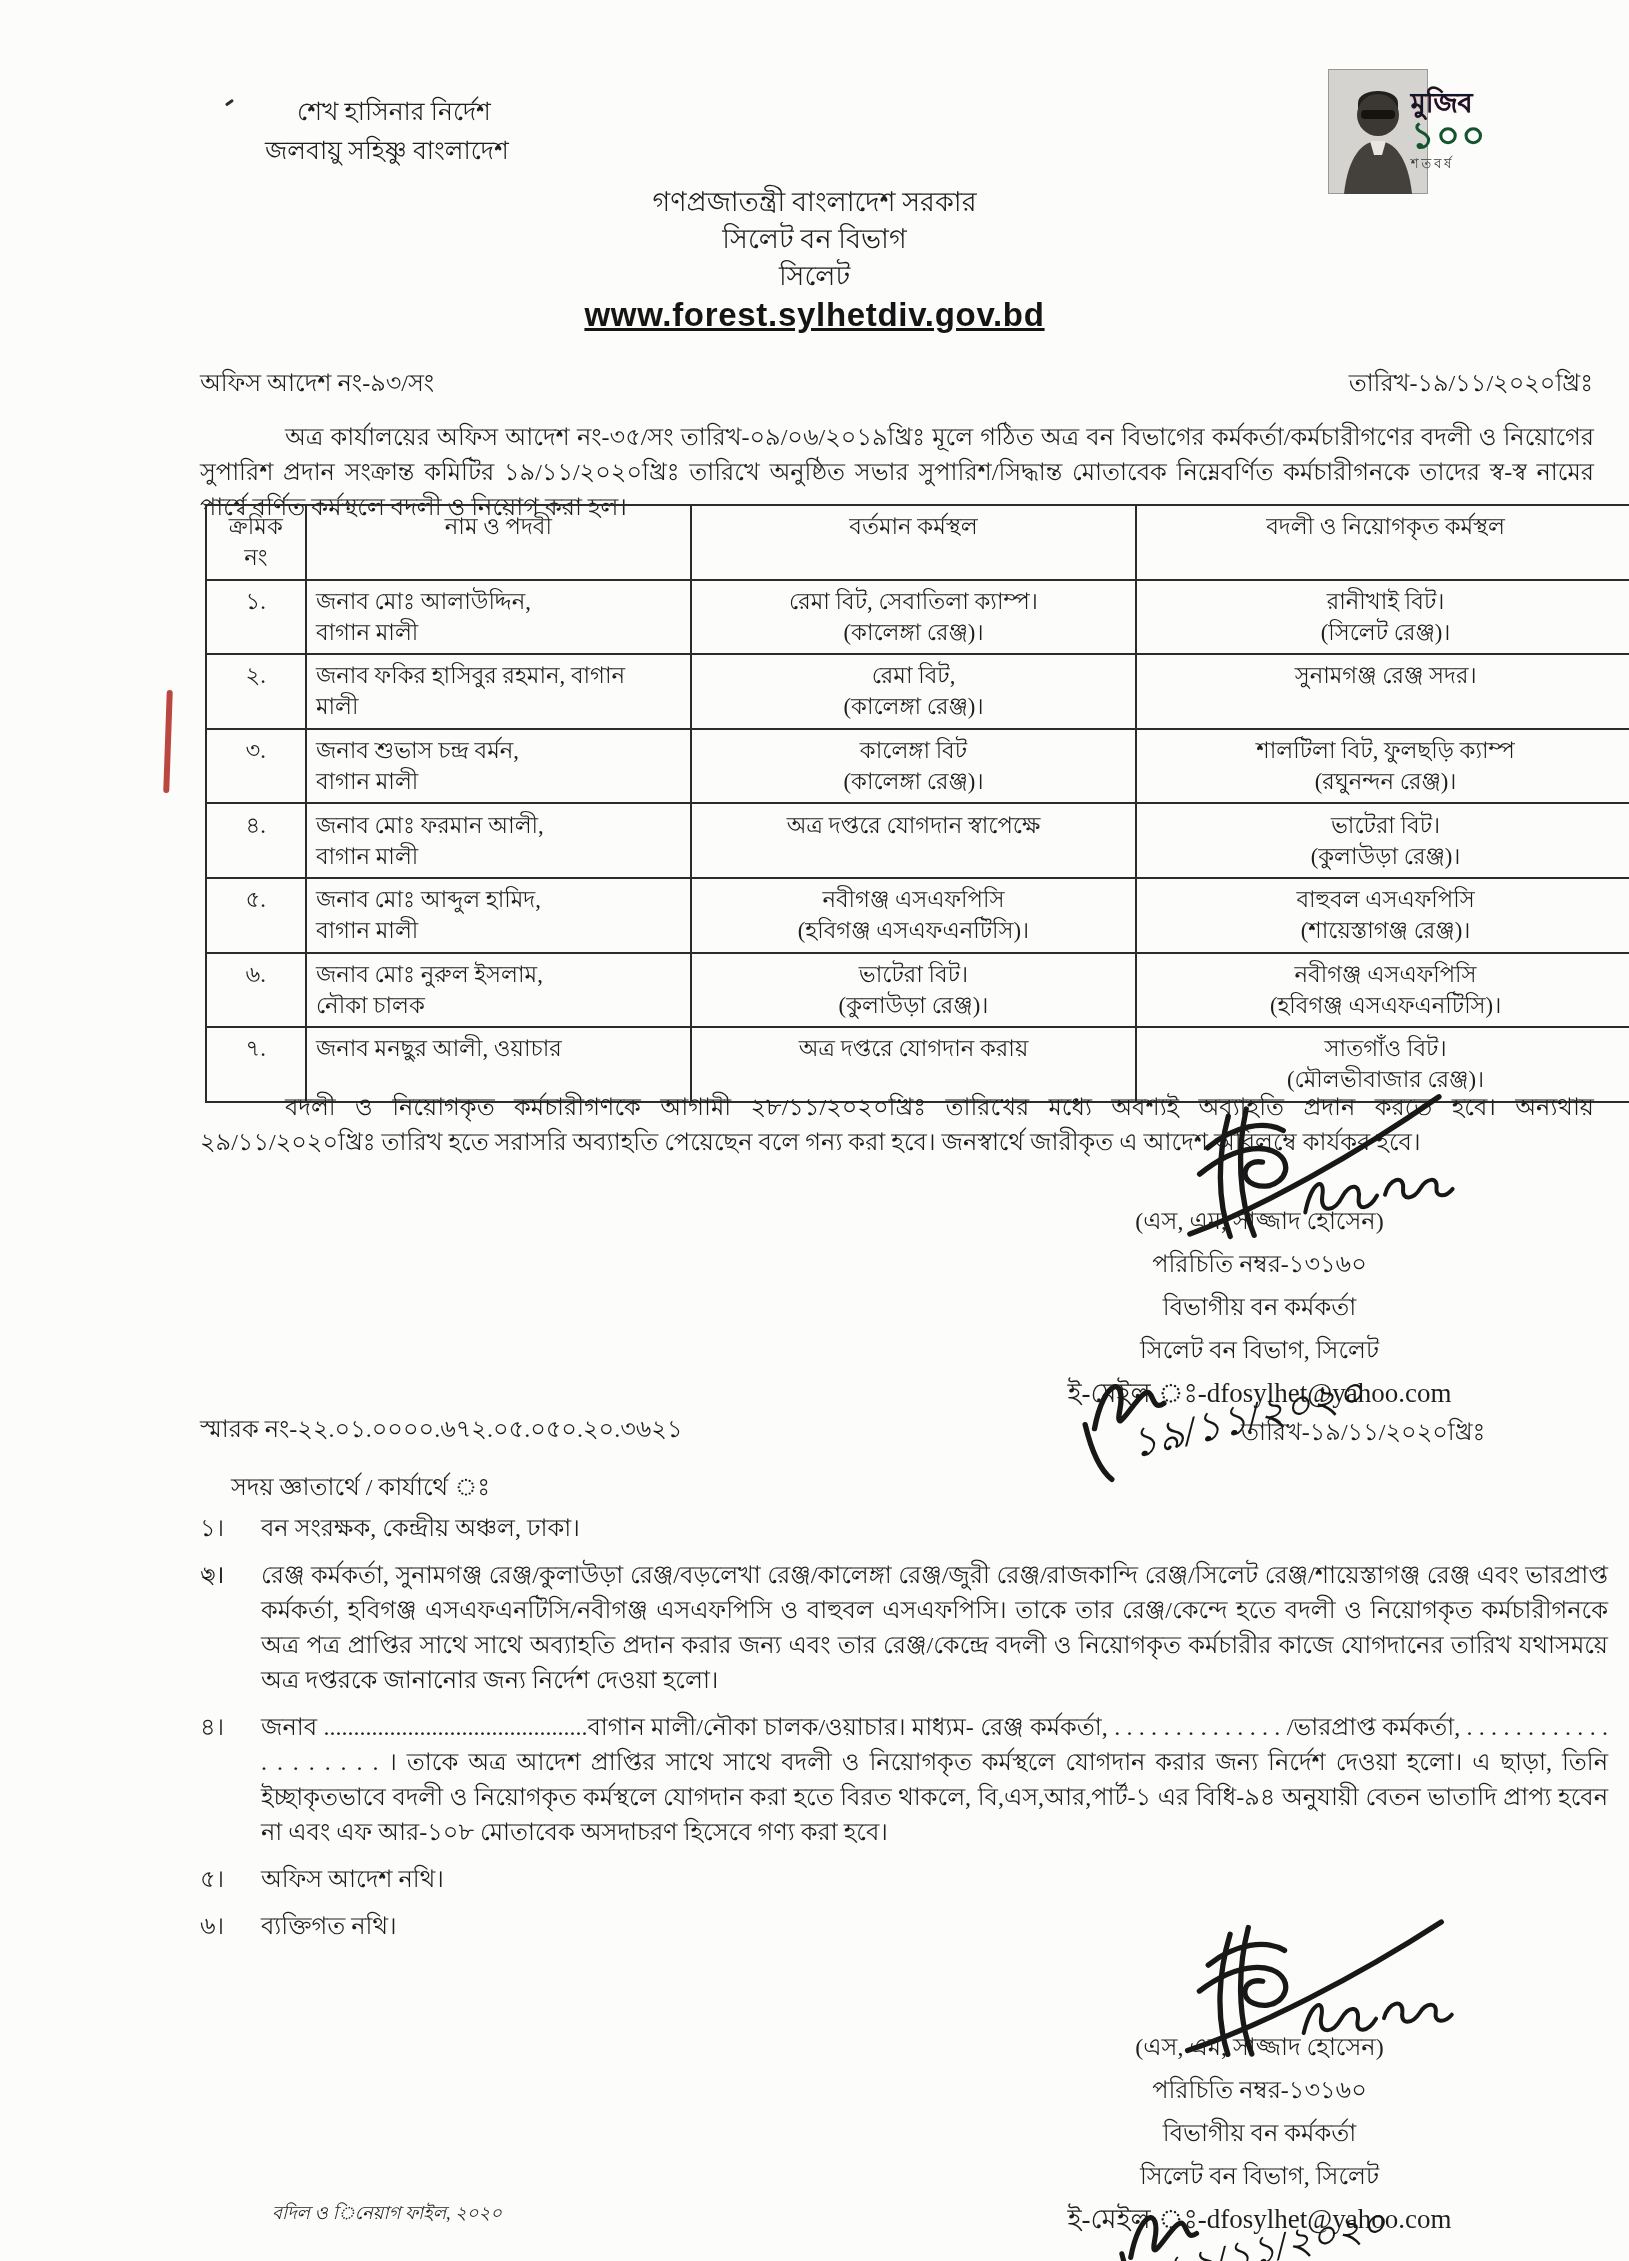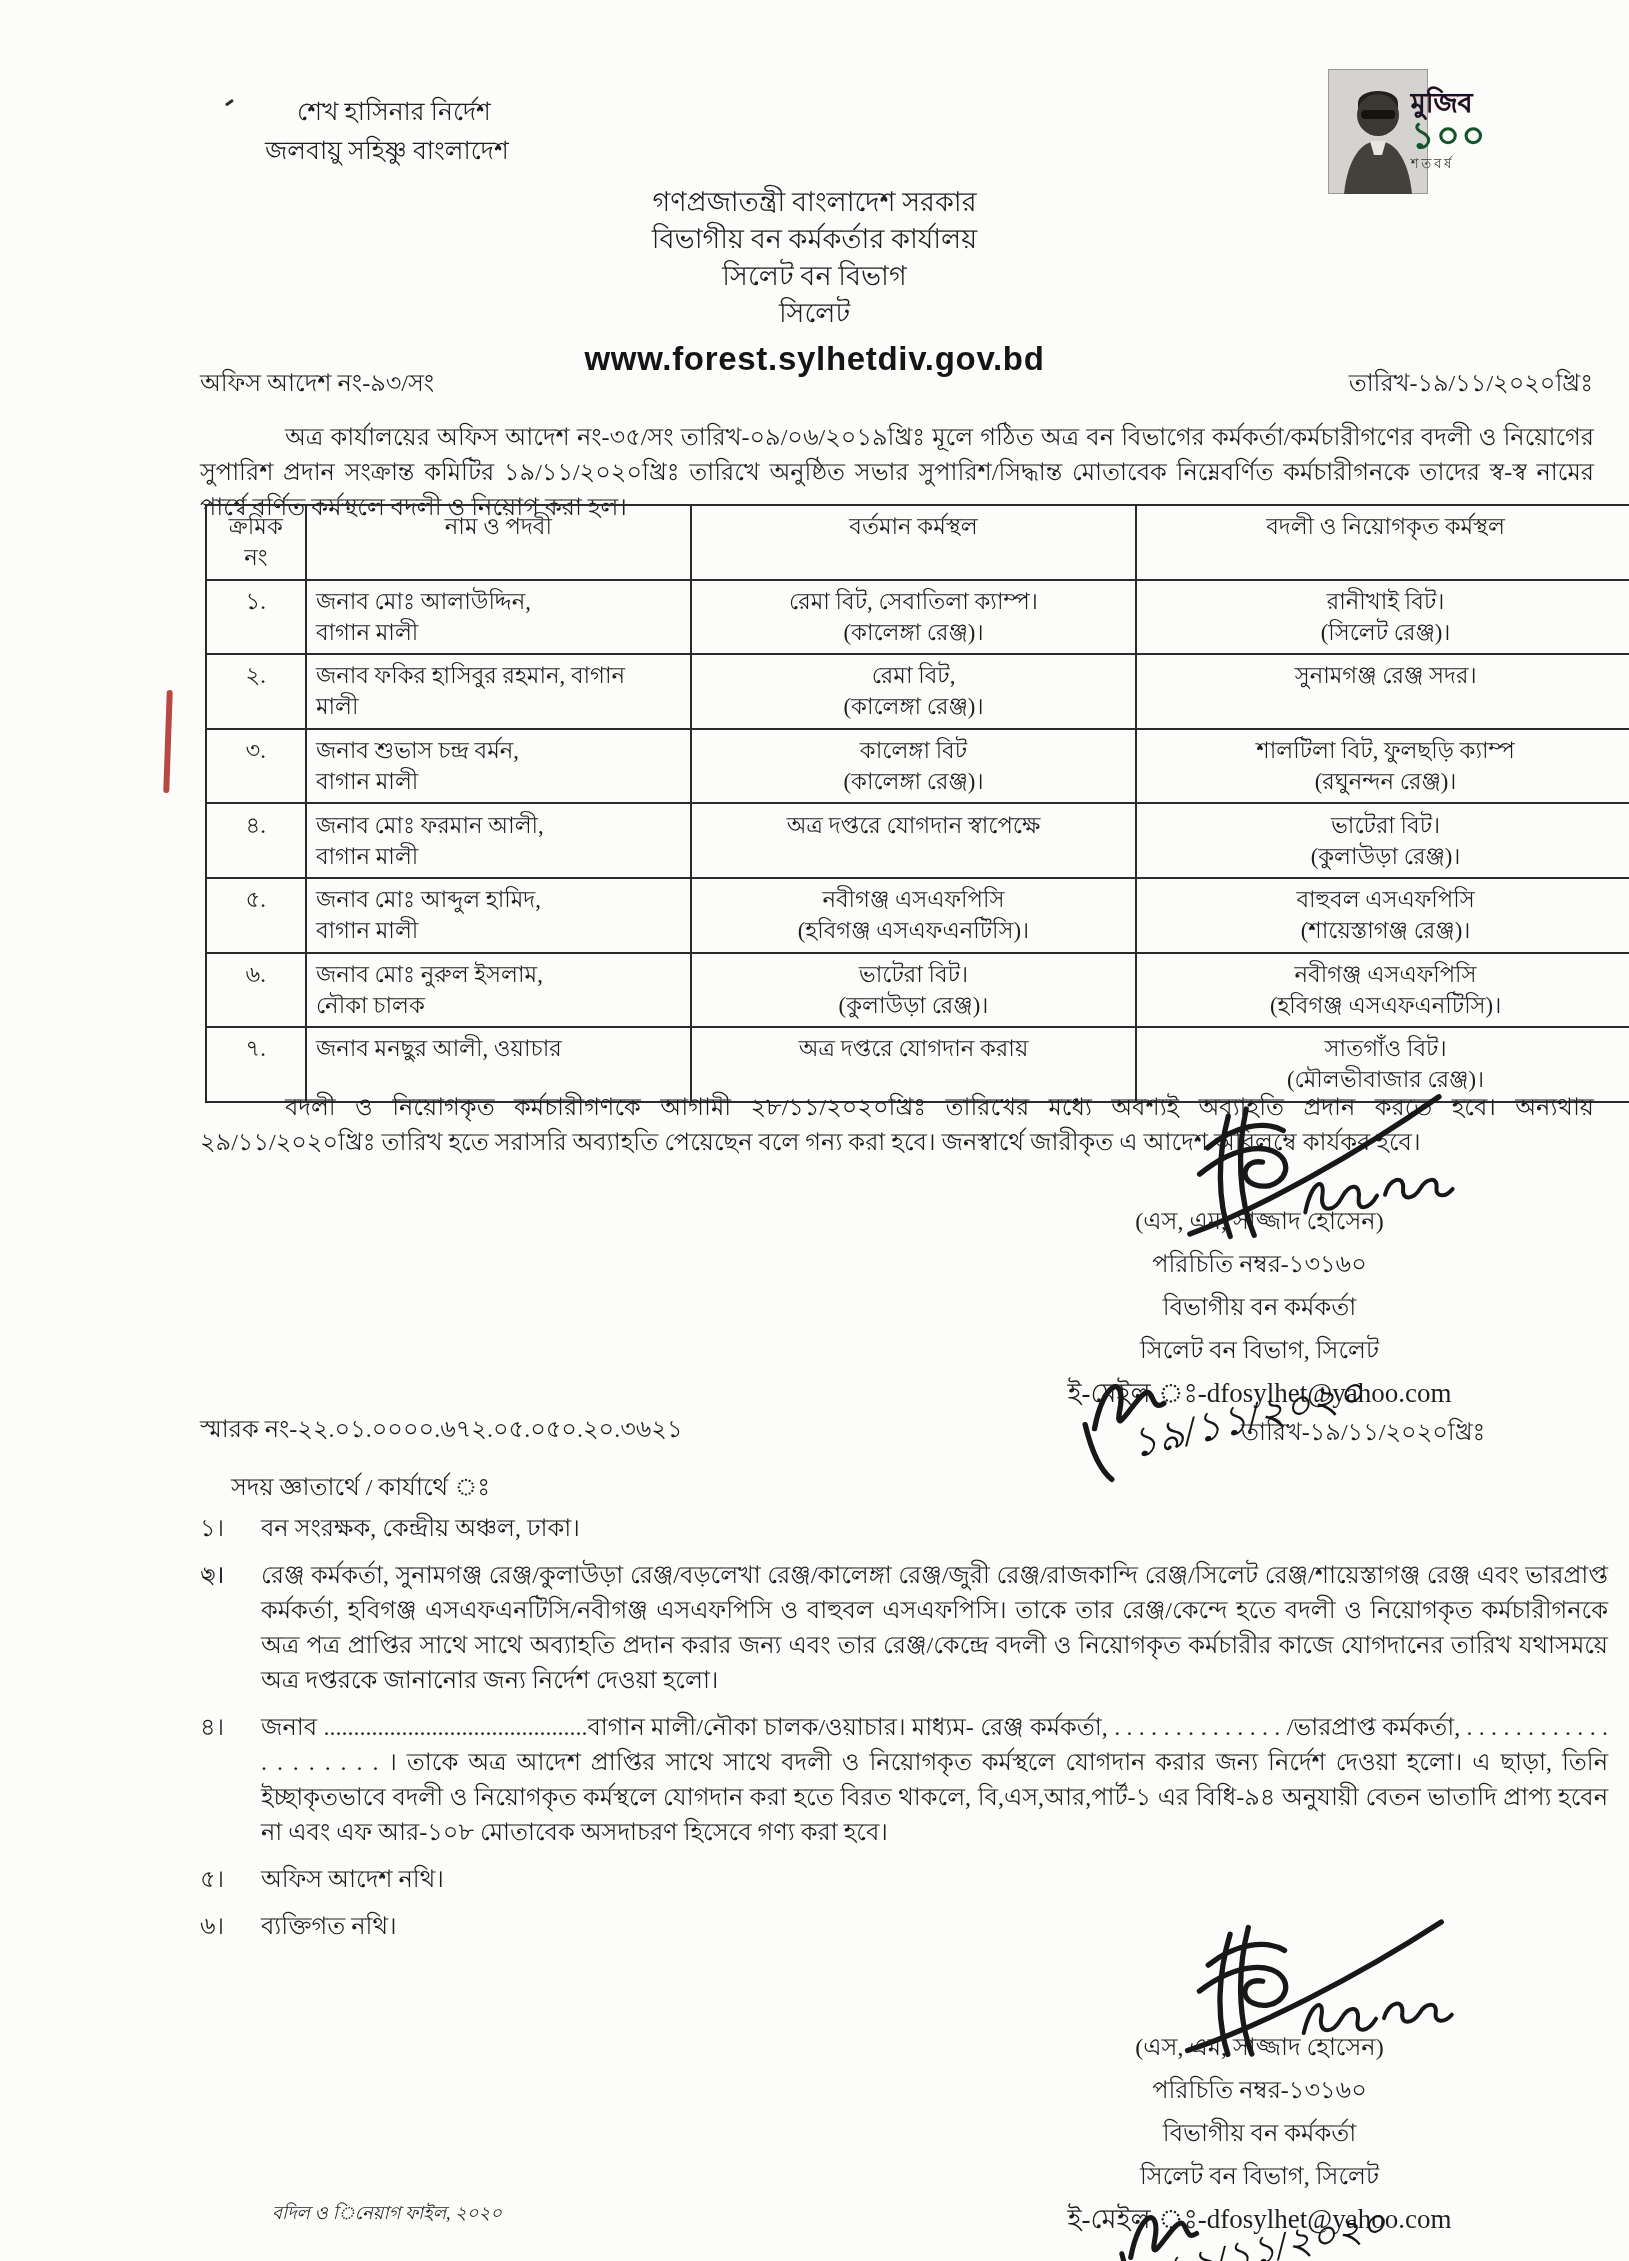--- a/index.html
+++ b/index.html
@@ -15,22 +15,22 @@
   .motto .l1{padding-left:32px;}
   
   .logo{position:absolute;left:1328px;top:69px;width:187px;height:127px;display:flex;align-items:stretch;}
   .logo-photo{width:100px;height:125px;}
   .logo-text{display:flex;flex-direction:column;justify-content:center;align-items:flex-start;margin-left:-17.3px;z-index:2;}
   .logo-title{color:#0f172a;font-weight:bold;font-size:27px;line-height:27px;text-shadow:0 0 0.7px #c0272d;}
   .logo-number{font-size:37px;font-weight:bold;color:#14532d;line-height:37px;letter-spacing:1.3px;text-align:right;}
   .logo-sub{font-size:13.3px;color:#3a3a3a;letter-spacing:2.7px;}
   
   .letterhead{position:absolute;left:0;top:184px;width:100%;text-align:center;font-size:27px;line-height:37px;}
-  .website{display:inline-block;margin-top:8px;font-family:"Liberation Sans","DejaVu Sans",sans-serif;
-    font-size:33px;font-weight:bold;letter-spacing:0.7px;color:#151515;}
+  .website{display:inline-block;margin-top:1px;font-family:"Liberation Sans","DejaVu Sans",sans-serif;
+    font-size:33px;font-weight:bold;text-decoration:underline;letter-spacing:0.7px;color:#151515;}
   
   .order-row{position:absolute;left:200px;top:364px;width:1393px;display:flex;justify-content:space-between;font-size:24px;}
   .para{font-size:24px;line-height:35px;text-align:justify;}
   .para1{position:absolute;left:200px;top:396px;width:1394px;text-indent:85px;}
   
   table.roster{position:absolute;left:205px;top:504px;width:1377px;border-collapse:collapse;font-size:22.7px;line-height:31px;table-layout:fixed;}
   table.roster th,table.roster td{border:2px solid #2b2b2b;padding:5.3px 9.3px;vertical-align:top;white-space:pre-line;font-weight:normal;}
   table.roster{border:2.7px solid #262626;}
   table.roster thead tr{height:64px;}
   table.roster tbody tr{height:69px;}
@@ -95,21 +95,20 @@
     </svg>
     <div class="logo-text">
       <div class="logo-title">মুজিব</div>
       <div class="logo-number">১০০</div>
       <div class="logo-sub">শতবর্ষ</div>
     </div>
   </div>
 
   <div class="letterhead">
     <div>গণপ্রজাতন্ত্রী বাংলাদেশ সরকার</div>
-    <div>বিভাগীয় বন কর্মকর্তার কার্যালয়</div>
     <div>সিলেট বন বিভাগ</div>
     <div>সিলেট</div>
     <div><span class="website">www.forest.sylhetdiv.gov.bd</span></div>
   </div>
 
   <div class="order-row">
     <span>অফিস আদেশ নং-৯৩/সং</span>
     <span>তারিখ-১৯/১১/২০২০খ্রিঃ</span>
   </div>
 

